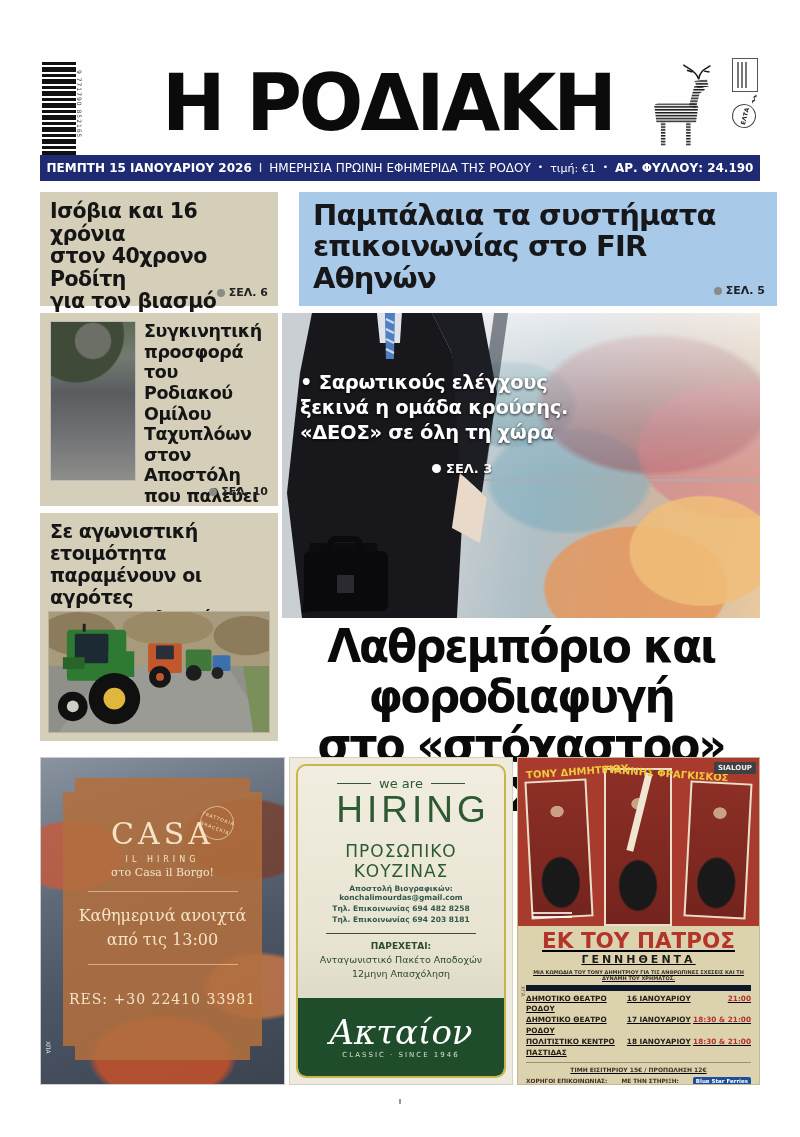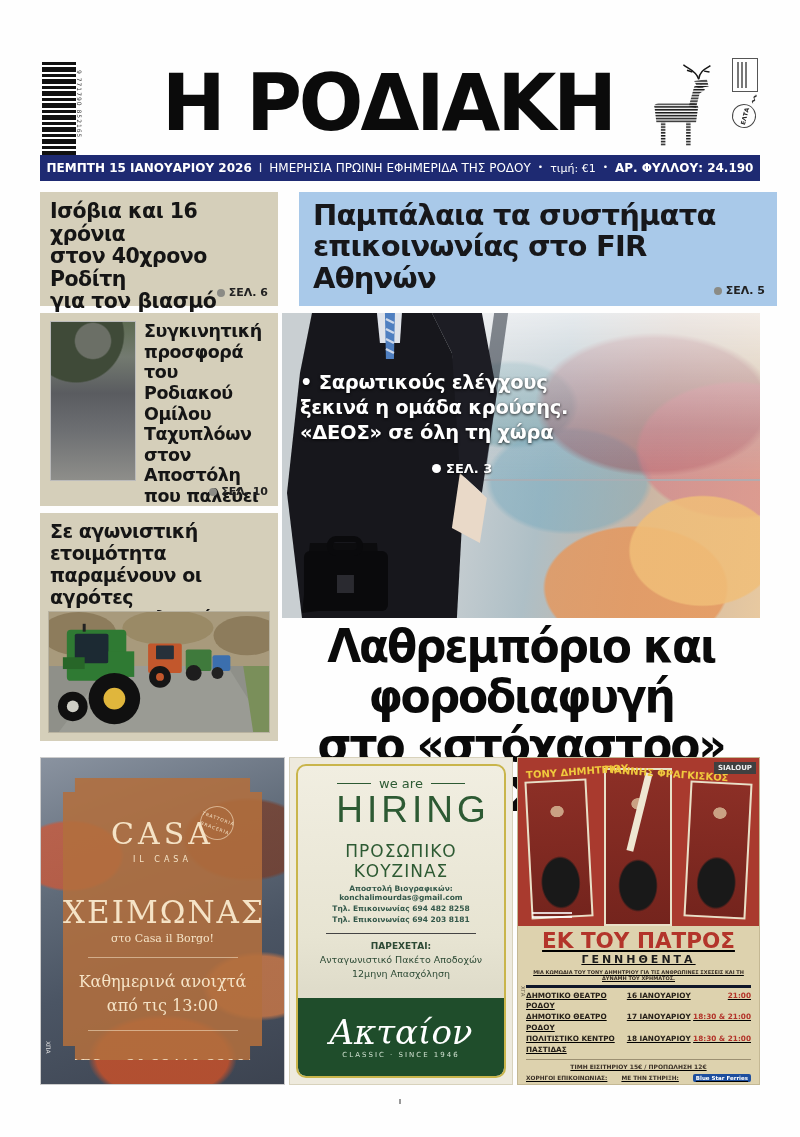--- a/index.html
+++ b/index.html
@@ -160,21 +160,21 @@
   .th-p1 { left:10px; top:22px; width:62px; height:138px; transform:rotate(-3deg); }
   .th-p2 { left:86px; top:10px; width:68px; height:158px; }
   .th-p3 { right:10px; top:24px; width:62px; height:136px; transform:rotate(3deg); }
   .th-rope { position:absolute; left:118px; top:14px; width:7px; height:80px; background:#efe7d2; transform:rotate(14deg); z-index:2; }
   .th-credits { position:absolute; left:14px; bottom:6px; z-index:3; }
   .th-credits i { display:block; width:40px; height:2px; background:rgba(255,255,255,.8); margin:2px 0; }
   .th-bottom { padding:4px 8px 4px; text-align:center; position:relative;text-decoration:underline; }
   .th-title { color:#b3342a; font-size:21.5px; font-weight:900; letter-spacing:0px; line-height:1; }
   .th-sub { color:#1d1d1d; font-size:11px; font-weight:800; letter-spacing:3px; margin-top:1px; }
   .th-desc { color:#3a3026; font-size:5px; font-weight:700; margin-top:3px; }
-  .th-sched { margin-top:4px; border-top:3px solid #0f172a; border-bottom:1px solid #9c9072; padding:3px 0; }
+  .th-sched { margin-top:4px; border-top:6px solid #0f172a; border-bottom:1px solid #9c9072; padding:3px 0; }
   .th-row { display:flex; justify-content:space-between; font-size:7.3px; font-weight:800; color:#262019; line-height:1.5; }
   .th-row .venue { width:44%; text-align:left; }
   .th-row .date { width:30%; text-align:center; }
   .th-row .time { width:26%; text-align:right; color:#b3342a; }
   .th-ticket { font-size:6px; font-weight:800; color:#3a3026; margin-top:3px; }
   .th-sponsor-row { display:flex; justify-content:space-between; align-items:center; margin-top:4px; }
   .th-sp-label { font-size:5.8px; font-weight:800; color:#3a3026; }
   .badge { display:inline-block; font-size:5.5px; font-weight:800; padding:1px 3px; border-radius:2px; }
   .bd-irida { color:#c03; }
   .bd-blue { background:#1d4e9e; color:#fff; }
@@ -337,23 +337,22 @@
       <span>ΣΕΛ. 3</span>
     </div>
   </div>
 
   <div class="big-headline pre">Λαθρεμπόριο και φοροδιαφυγή
 στο «στόχαστρο» του ΣΔΟΕ</div>
 
   <div class="ad ad-casa">
     <div class="casa-frame">
       <div class="casa-brand">CASA</div>
-      <div class="casa-sub">IL CASA</div>
+      <div class="casa-sub">IL HIRING</div>
       <div class="casa-arc">TRATTORIA · BRACERIA</div>
-      <div class="casa-season">ΧΕΙΜΩΝΑΣ</div>
       <div class="casa-tag">στο Casa il Borgo!</div>
       <div class="casa-div"></div>
       <div class="casa-hours pre">Καθημερινά ανοιχτά
 από τις 13:00</div>
       <div class="casa-div"></div>
       <div class="casa-res">RES: +30 22410 33981</div>
     </div>
     <div class="casa-mark">ΧΠΑ</div>
   </div>
 

